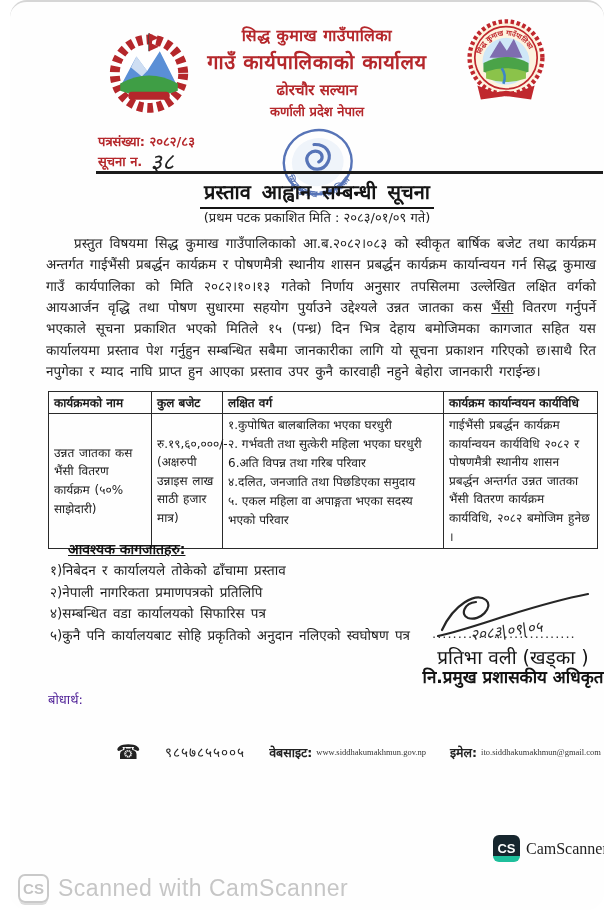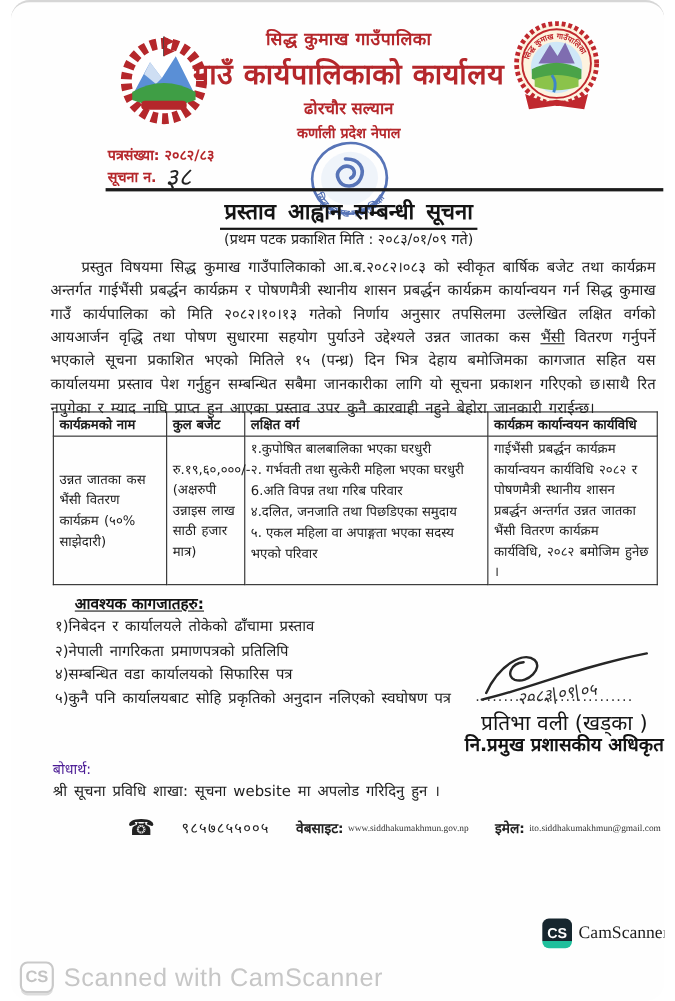--- a/index.html
+++ b/index.html
@@ -9,21 +9,21 @@
     position:relative; width:594px; height:910px; margin:0 auto;
     background:#fefefe; overflow:hidden; color:#262626;
     border-top:2px solid #d6d6d6;
     border-radius:17px;
   }
   .abs { position:absolute; }
 
   
   .head-center { left:140px; top:22px; width:334px; text-align:center; color:#b5272b; }
   .muni-name   { font-size:16px; font-weight:bold; letter-spacing:.5px; }
-  .office-name { font-size:26px; font-weight:bold; margin-top:2px; letter-spacing:.5px; }
+  .office-name { font-size:20px; font-weight:bold; margin-top:2px; letter-spacing:.5px; }
   .addr-line   { font-size:15px; font-weight:bold; margin-top:4px; }
   .prov-line   { font-size:13px; font-weight:bold; margin-top:3px; }
 
   
   .ref-block { left:88px; top:130px; color:#b5272b; font-size:13px; font-weight:bold; line-height:20px; }
   .notice-no-row { display:flex; align-items:flex-end; gap:8px; }
   .hand-number { color:#222; font-size:23px; font-weight:normal; font-style:italic;
                  transform:rotate(-4deg); display:inline-block; line-height:20px; }
 
   
@@ -34,21 +34,21 @@
   .title-wrap { left:0; top:176px; width:614px; text-align:center; }
   .notice-title { display:inline-block; font-size:20px; font-weight:bold; color:#141414;
                   border-bottom:2.5px solid #141414; padding:0 4px 2px 4px; word-spacing:4px; }
   .subtitle { left:0; top:206px; width:614px; text-align:center; font-size:13px; color:#1d1d1d; }
 
   .body-par { left:36px; top:231px; width:550px; font-size:13.5px; line-height:1.58;
               text-align:justify; text-indent:28px; color:#1f1f1f; word-spacing:2px; }
   .emph { font-weight:normal; text-decoration:underline; }
 
   
-  .tbl-wrap { left:38px; top:372px; width:549px; }
+  .tbl-wrap { left:38px; top:389px; width:549px; }
   table { border-collapse:collapse; width:100%; table-layout:fixed; }
   th,td { border:1.6px solid #2a2a2a; font-size:12px; vertical-align:top; padding:2px 5px; color:#1c1c1c; }
   th { font-weight:bold; text-align:left; height:22px; }
   td.mid { vertical-align:middle; }
   .cell-line { line-height:1.55; word-spacing:1px; }
   .tg-item { line-height:1.58; }
 
   
   .docs-heading { left:58px; top:537px; font-size:14px; font-weight:bold; text-decoration:underline; color:#141414; }
   .docs-list { left:40px; top:558px; width:420px; font-size:13.5px; color:#1d1d1d; }
@@ -213,21 +213,20 @@
     <svg class="sig-squiggle" width="160" height="52" viewBox="0 0 160 52">
       <path d="M6,40 C18,14 40,2 50,10 C58,17 44,32 32,28 C24,25 28,13 40,12 M2,46 C40,38 90,16 152,4" fill="none" stroke="#262626" stroke-width="2.2" stroke-linecap="round"></path>
     </svg>
     <span class="sig-date">२०८३|०९|०५</span>
     <span class="sig-dots">............................</span>
     <div class="sig-name">प्रतिभा वली (खड्का )</div>
     <div class="sig-post">नि.प्रमुख प्रशासकीय अधिकृत</div>
   </div>
 
   <div class="abs cc-heading">बोधार्थ:</div>
-  <div class="abs cc-line">श्री सूचना प्रविधि शाखा: सूचना website मा अपलोड गरिदिनु हुन ।</div>
 
   <div class="abs contact-row">
     <span class="phone-glyph">☎</span>
     <span class="phone-num">९८५७८५५००५</span>
     <span class="site-label">वेबसाइट:</span>
     <span class="site-url">www.siddhakumakhmun.gov.np</span>
     <span class="mail-label">इमेल:</span>
     <span class="mail-url">ito.siddhakumakhmun@gmail.com</span>
   </div>
 

